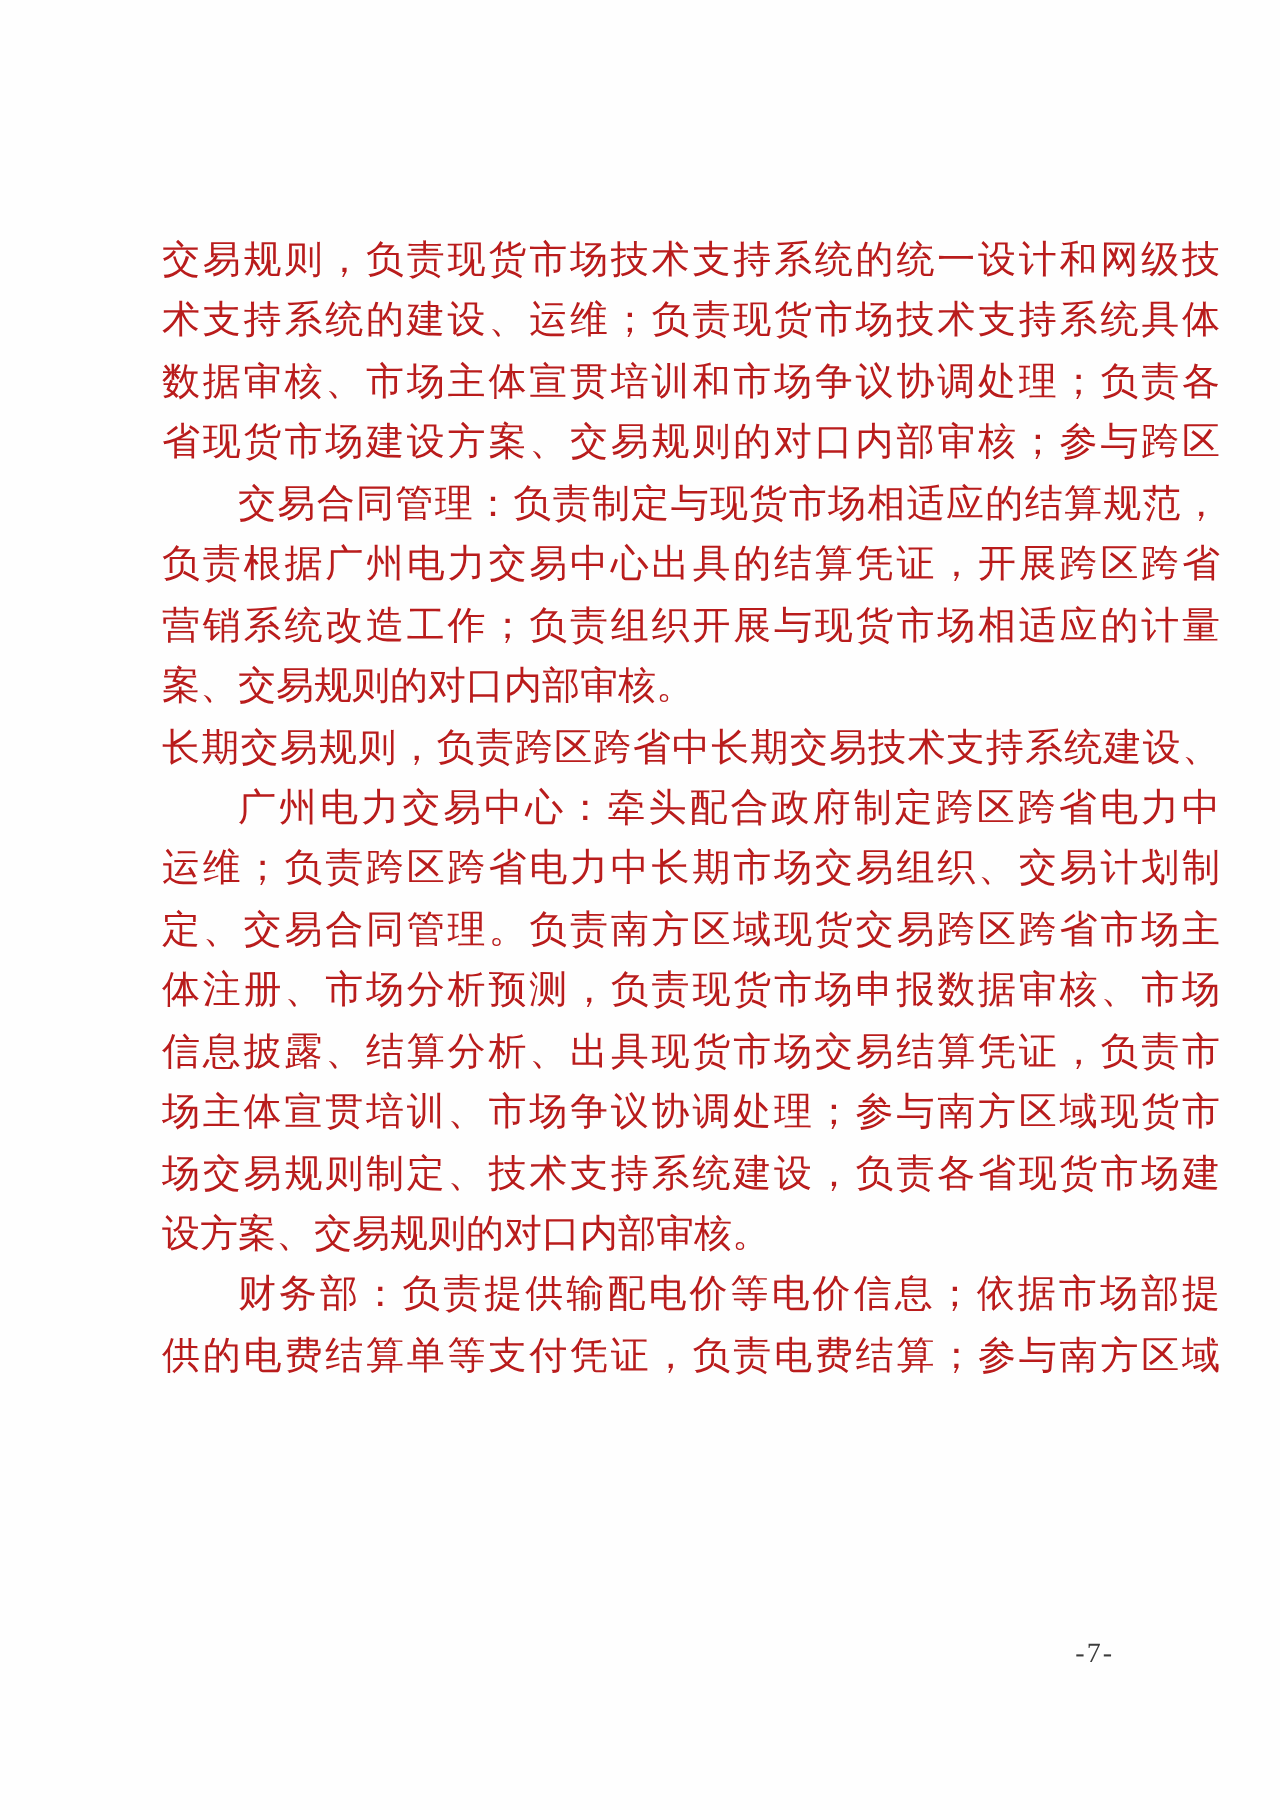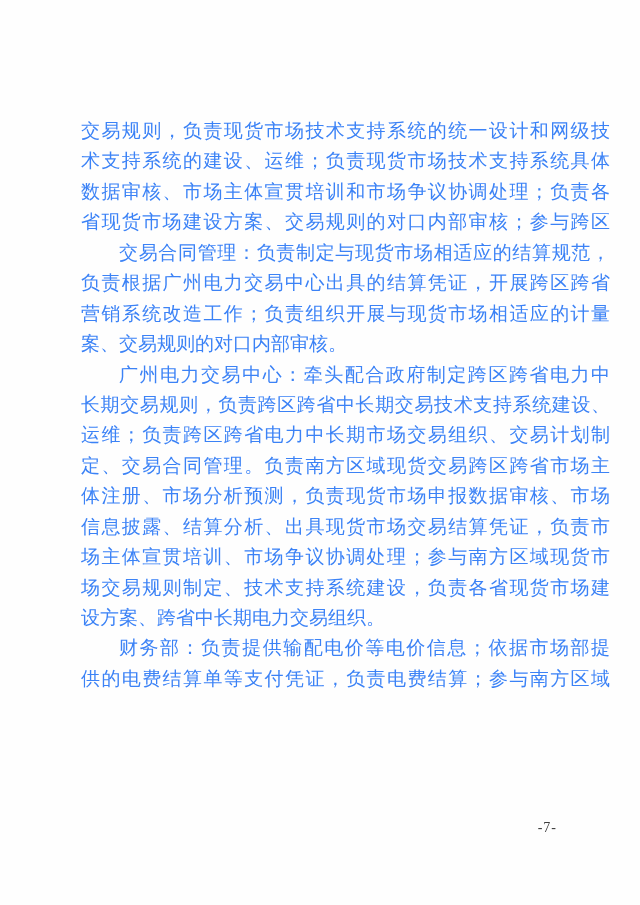--- a/index.html
+++ b/index.html
@@ -49,35 +49,35 @@
     right: 83px;
     font-size: 14px;
     letter-spacing: 1px;
     font-family: "Liberation Serif", serif;
   }
 </style>
 </head>
 <body style="background: rgb(254, 254, 254);">
 
 <div class="page">
-  <div class="doc-body" id="doc-body" style="color: #3b82f6;">
+  <div class="doc-body" id="doc-body" style="color: #b91c1c;">
       <div class="line">交易规则，负责现货市场技术支持系统的统一设计和网级技</div>
       <div class="line">术支持系统的建设、运维；负责现货市场技术支持系统具体</div>
       <div class="line">数据审核、市场主体宣贯培训和市场争议协调处理；负责各</div>
       <div class="line">省现货市场建设方案、交易规则的对口内部审核；参与跨区</div>
       <div class="line indent">交易合同管理：负责制定与现货市场相适应的结算规范，</div>
       <div class="line">负责根据广州电力交易中心出具的结算凭证，开展跨区跨省</div>
       <div class="line">营销系统改造工作；负责组织开展与现货市场相适应的计量</div>
       <div class="line end">案、交易规则的对口内部审核。</div>
+      <div class="line">长期交易规则，负责跨区跨省中长期交易技术支持系统建设、</div>
       <div class="line indent">广州电力交易中心：牵头配合政府制定跨区跨省电力中</div>
-      <div class="line">长期交易规则，负责跨区跨省中长期交易技术支持系统建设、</div>
       <div class="line">运维；负责跨区跨省电力中长期市场交易组织、交易计划制</div>
       <div class="line">定、交易合同管理。负责南方区域现货交易跨区跨省市场主</div>
       <div class="line">体注册、市场分析预测，负责现货市场申报数据审核、市场</div>
       <div class="line">信息披露、结算分析、出具现货市场交易结算凭证，负责市</div>
       <div class="line">场主体宣贯培训、市场争议协调处理；参与南方区域现货市</div>
       <div class="line">场交易规则制定、技术支持系统建设，负责各省现货市场建</div>
-      <div class="line end">设方案、跨省中长期电力交易组织。</div>
+      <div class="line end">设方案、交易规则的对口内部审核。</div>
       <div class="line indent">财务部：负责提供输配电价等电价信息；依据市场部提</div>
       <div class="line">供的电费结算单等支付凭证，负责电费结算；参与南方区域</div>
     </div>
   <div class="page-number" style="color: rgb(60, 60, 60);">-7-</div>
 </div>
 
 </body></html>

